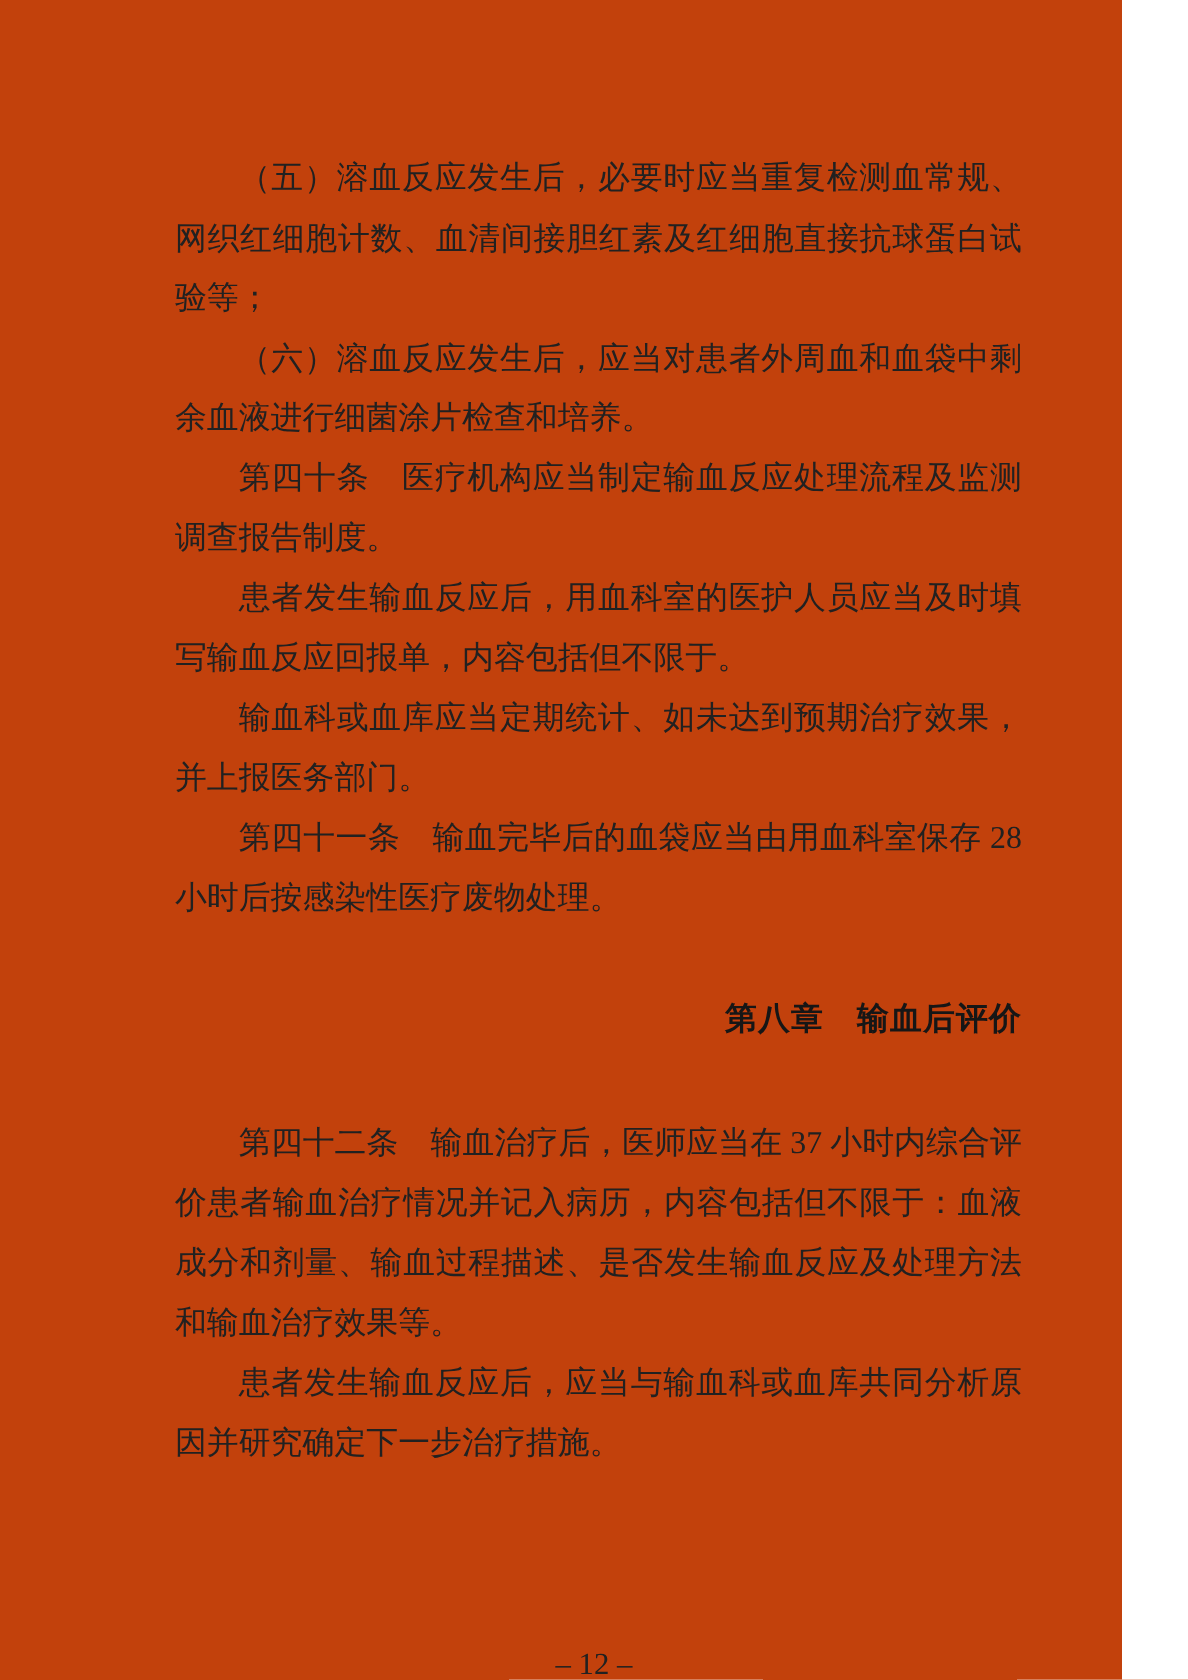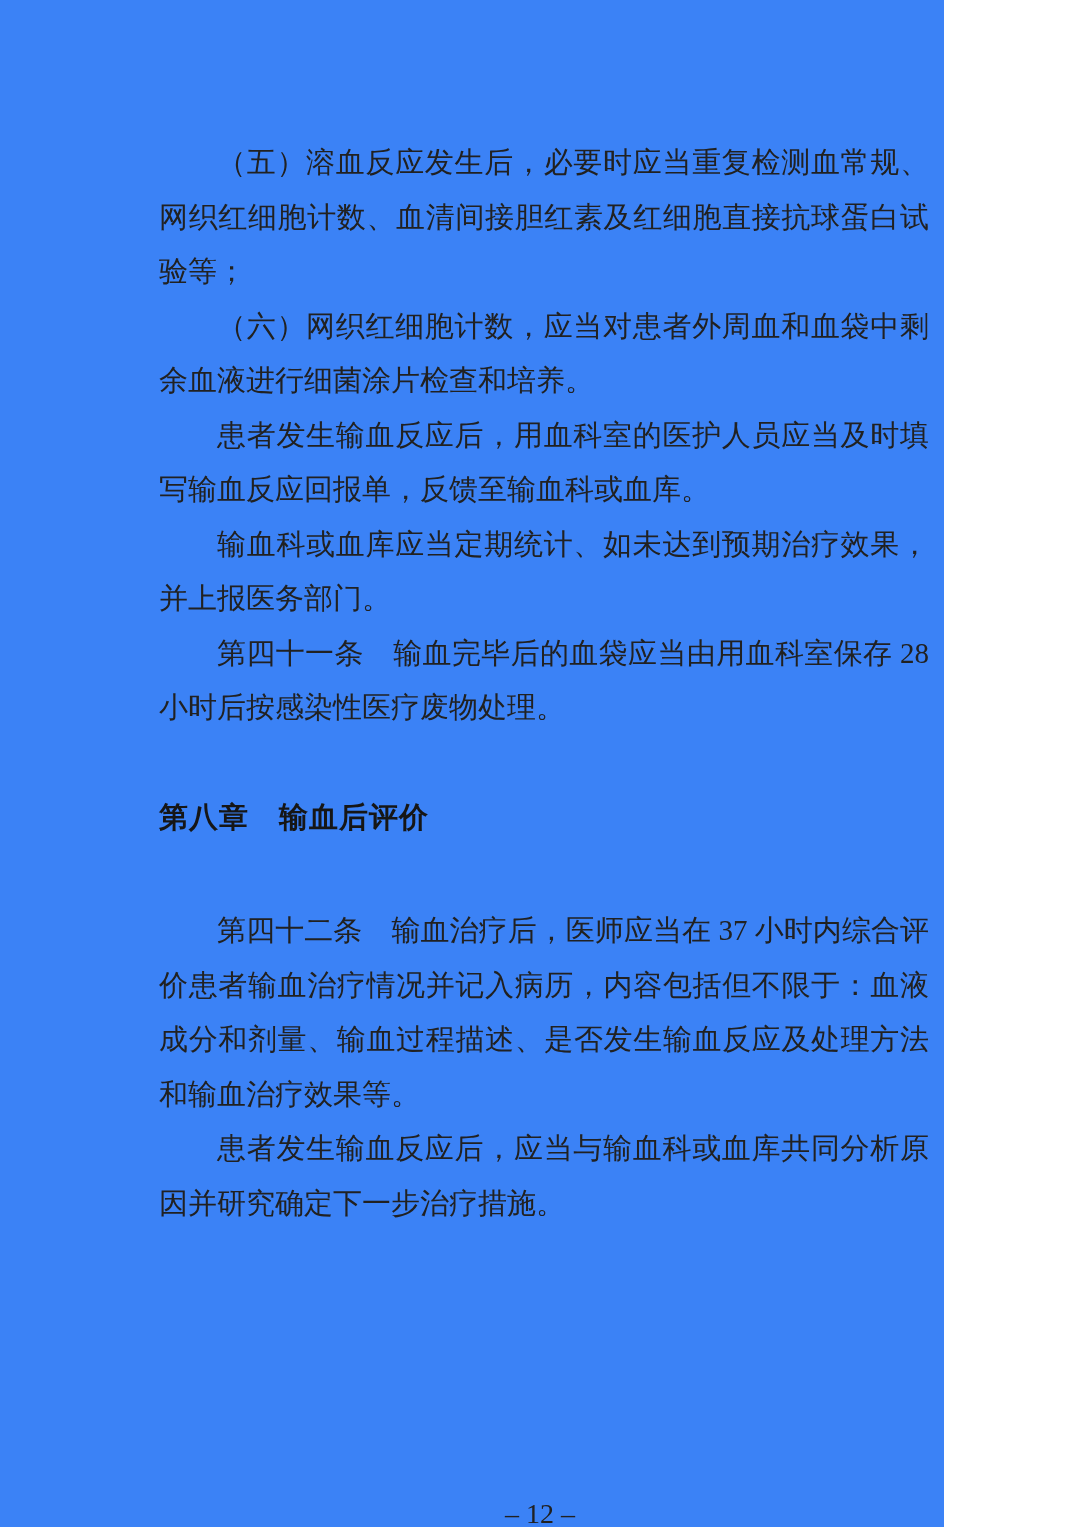--- a/index.html
+++ b/index.html
@@ -9,23 +9,23 @@
   body {
     width: 1080px;
     height: 1527px;
     background: #ffffff;
     position: relative;
     overflow: hidden;
   }
   .page {
     position: absolute;
     left: 0; top: 0;
-    width: 944px;
+    width: 1020px;
     height: 1527px;
-    background: #3b82f6;
+    background: #c2410c;
   }
   .content {
     position: absolute;
     left: 159px;
     top: 135px;
     width: 770px;
   }
   p.para {
     margin: 0;
     font-family: "Liberation Serif", "DejaVu Serif", serif;
@@ -35,21 +35,21 @@
     text-align: justify;
     text-indent: 2em;
     letter-spacing: 0;
   }
   h2.chapter {
     margin: 55px 0 59px 0;
     font-family: "Liberation Sans", "DejaVu Sans", sans-serif;
     font-weight: 700;
     font-size: 29px;
     line-height: 54.5px;
-    text-align: left;
+    text-align: right;
     color: #161616;
     letter-spacing: 1px;
   }
   .footer {
     position: absolute;
     top: 1452px;
     left: 0;
     width: 1080px;
     text-align: center;
     font-family: "Liberation Serif", "DejaVu Serif", serif;
@@ -58,22 +58,23 @@
     color: #212121;
     margin-top: 46px;
   }
 </style>
 </head>
 <body>
 
 <div class="page">
   <div class="content">
     <p class="para">（五）溶血反应发生后，必要时应当重复检测血常规、网织红细胞计数、血清间接胆红素及红细胞直接抗球蛋白试验等；</p>
-    <p class="para">（六）网织红细胞计数，应当对患者外周血和血袋中剩余血液进行细菌涂片检查和培养。</p>
-    <p class="para">患者发生输血反应后，用血科室的医护人员应当及时填写输血反应回报单，反馈至输血科或血库。</p>
+    <p class="para">（六）溶血反应发生后，应当对患者外周血和血袋中剩余血液进行细菌涂片检查和培养。</p>
+    <p class="para">第四十条　医疗机构应当制定输血反应处理流程及监测调查报告制度。</p>
+    <p class="para">患者发生输血反应后，用血科室的医护人员应当及时填写输血反应回报单，内容包括但不限于。</p>
     <p class="para">输血科或血库应当定期统计、如未达到预期治疗效果，并上报医务部门。</p>
     <p class="para">第四十一条　输血完毕后的血袋应当由用血科室保存 28 小时后按感染性医疗废物处理。</p>
     <h2 class="chapter">第八章　输血后评价</h2>
     <p class="para">第四十二条　输血治疗后，医师应当在 37 小时内综合评价患者输血治疗情况并记入病历，内容包括但不限于：血液成分和剂量、输血过程描述、是否发生输血反应及处理方法和输血治疗效果等。</p>
     <p class="para">患者发生输血反应后，应当与输血科或血库共同分析原因并研究确定下一步治疗措施。</p>
   </div>
   <div class="footer">– 12 –</div>
 </div>
 
 </body></html>

